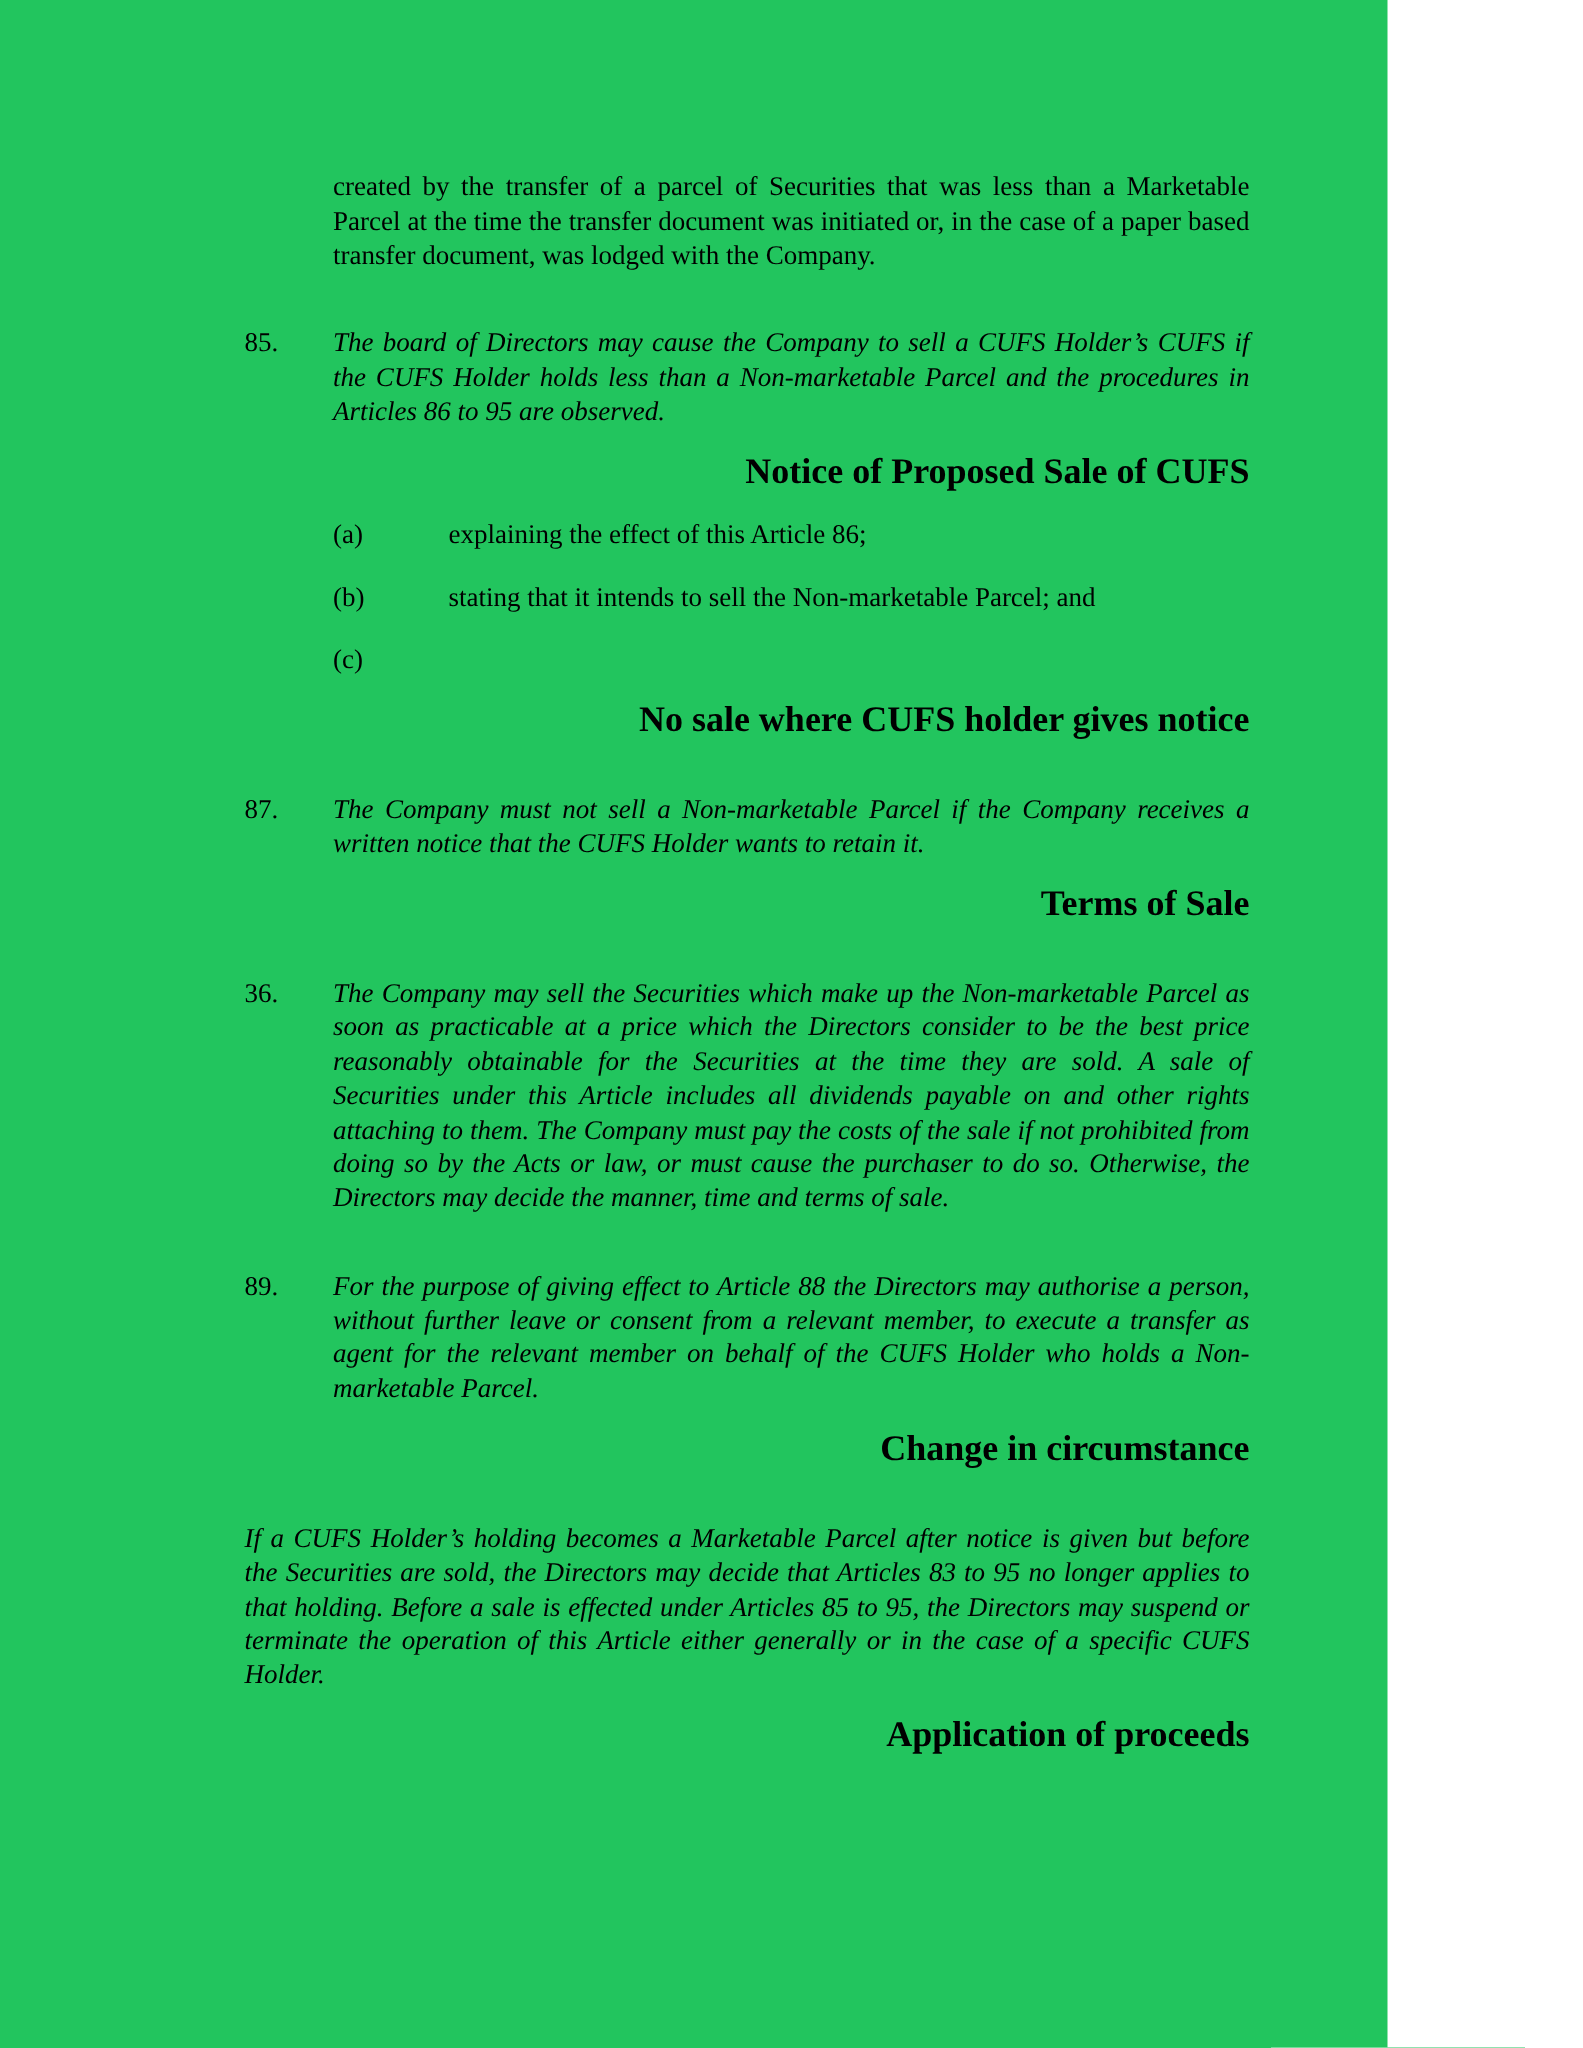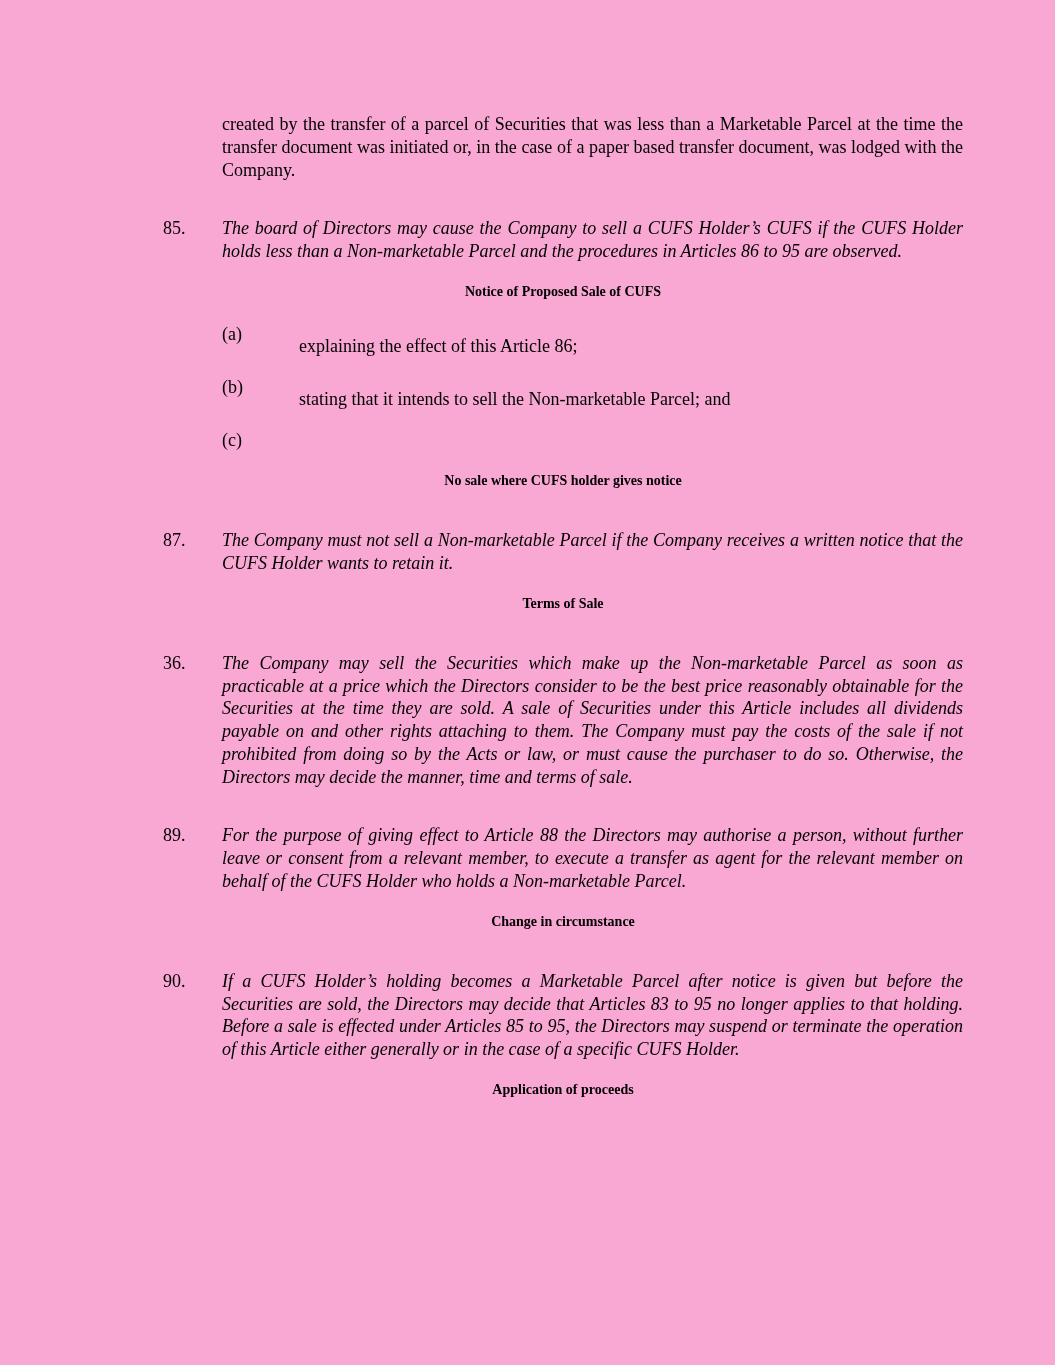--- a/index.html
+++ b/index.html
@@ -5,42 +5,42 @@
   * { box-sizing: border-box; }
   html, body { margin: 0; padding: 0; }
   body {
     width: 1055px;
     height: 1365px;
     background: #ffffff;
     color: #000000;
     font-family: "Liberation Serif", "DejaVu Serif", serif;
   }
   .page {
-    width: 1055px;
+    width: 925px;
     height: 1365px;
     padding: 113px 92px 40px 163px;
     overflow: hidden;
-    background: #f9a8d4;
+    background: #22c55e;
   }
   .block {
     font-size: 18px;
     line-height: 22.75px;
     margin: 0 0 18.5px 0;
   }
   .cont { text-align: justify; margin-left: 59px; }
   .item { display: flex; margin-top: 36px; }
   .item .num { flex: 0 0 59px; }
   .item .body { flex: 1; text-align: justify; font-style: italic; }
   .subitem { display: flex; padding-left: 59px; }
   .subitem .label { flex: 0 0 77px; }
-  .subitem .body { flex: 1; text-align: justify; margin-top: 12px; }
+  .subitem .body { flex: 1; text-align: justify; }
   .heading {
     font-weight: bold;
-    font-size: 14px;
-    text-align: center;
+    font-size: 24px;
+    text-align: right;
   }
 </style>
 </head>
 <body>
 
 <div class="page">
 
   <p class="block cont">created by the transfer of a parcel of Securities that was less than a Marketable Parcel at the time the transfer document was initiated or, in the case of a paper based transfer document, was lodged with the Company.</p>
 
   <div class="block item">
@@ -80,19 +80,18 @@
   </div>
 
   <div class="block item">
     <span class="num">89.</span>
     <div class="body">For the purpose of giving effect to Article 88 the Directors may authorise a person, without further leave or consent from a relevant member, to execute a transfer as agent for the relevant member on behalf of the CUFS Holder who holds a Non-marketable Parcel.</div>
   </div>
 
   <h3 class="block heading">Change in circumstance</h3>
 
   <div class="block item">
-    <span class="num">90.</span>
     <div class="body">If a CUFS Holder’s holding becomes a Marketable Parcel after notice is given but before the Securities are sold, the Directors may decide that Articles 83 to 95 no longer applies to that holding.  Before a sale is effected under Articles 85 to 95, the Directors may suspend or terminate the operation of this Article either generally or in the case of a specific CUFS Holder.</div>
   </div>
 
   <h3 class="block heading">Application of proceeds</h3>
 
 </div>
 
 </body></html>

